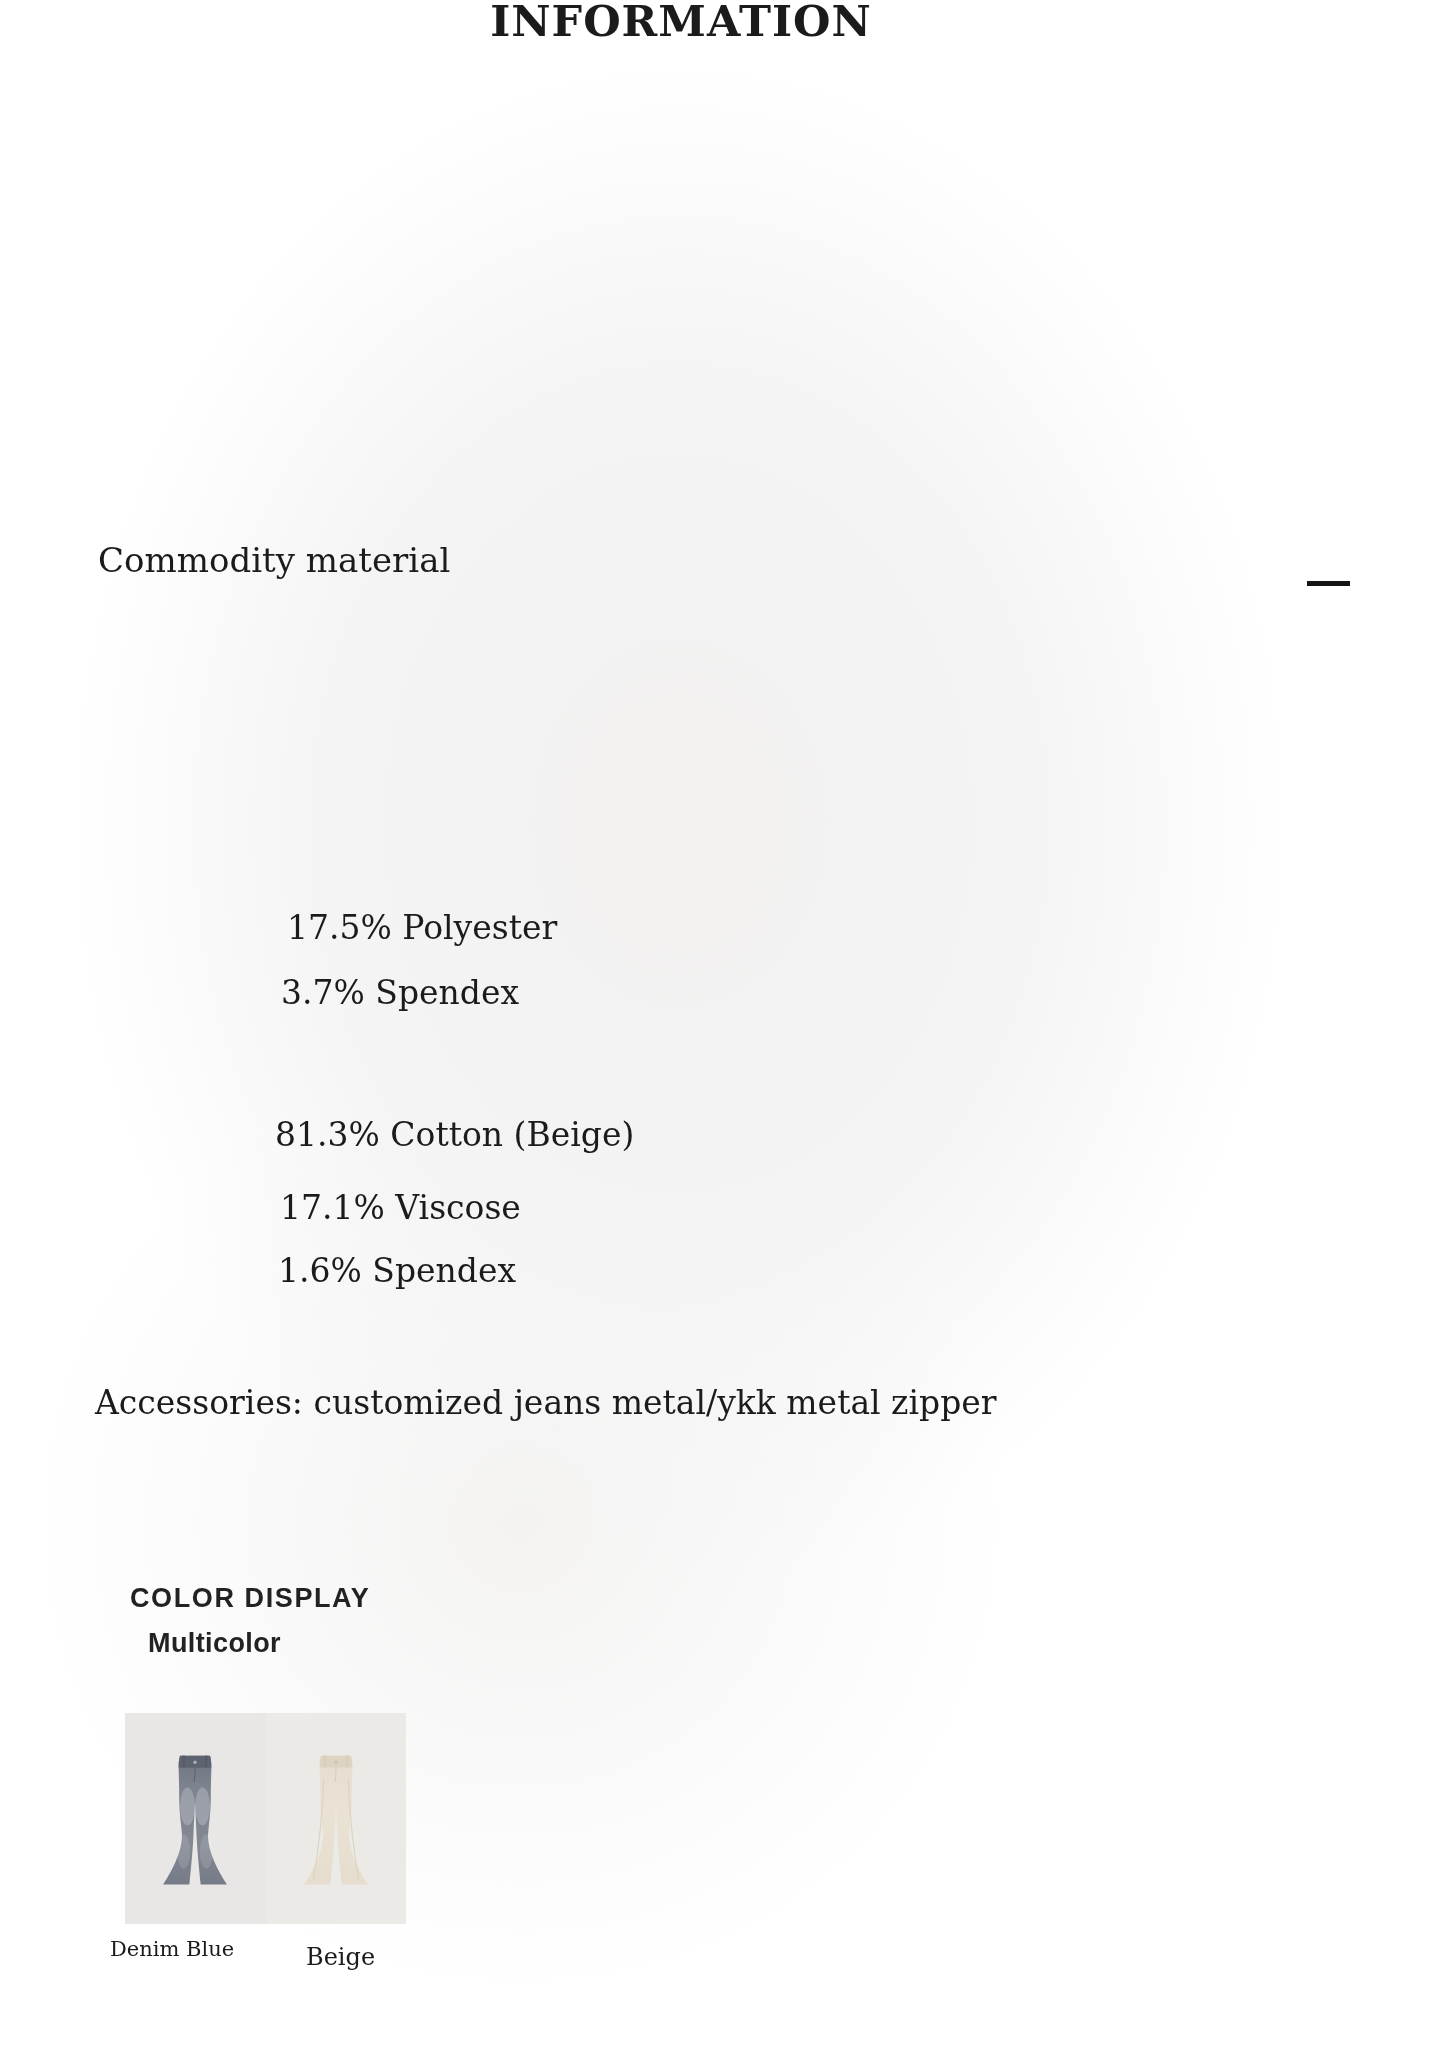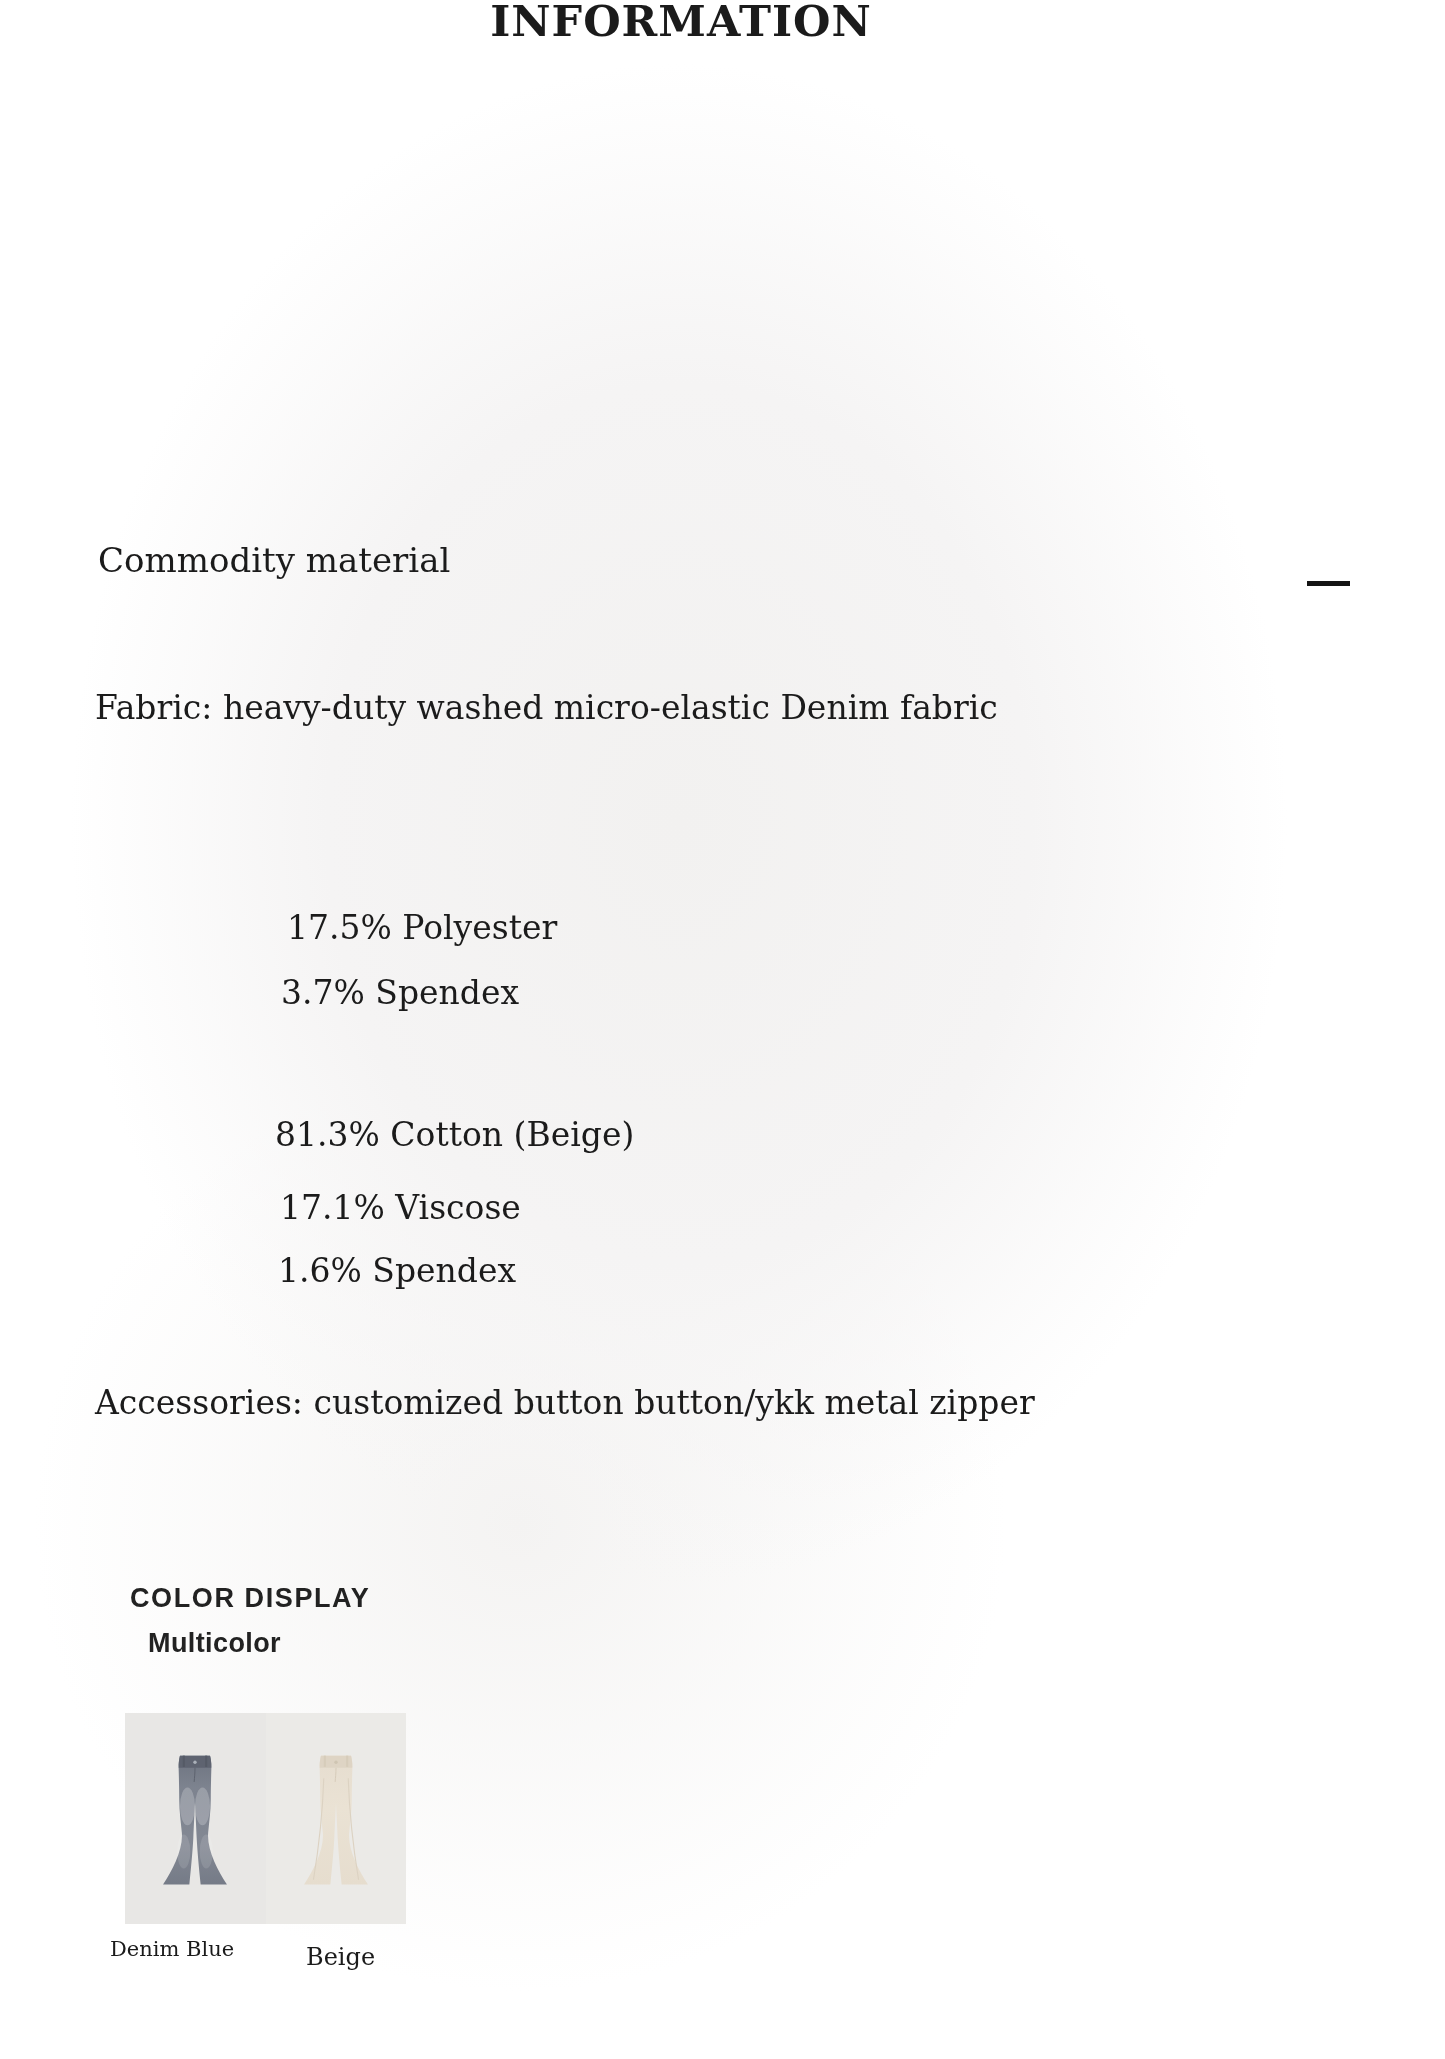--- a/index.html
+++ b/index.html
@@ -61,30 +61,29 @@
 <body>
 
 <div class="canvas">
 
   <div class="abs page-title">INFORMATION</div>
 
   <div class="abs section-heading">Commodity material</div>
 
   <button class="abs collapse-dash" style="background:#141414;" aria-label="collapse section"></button>
 
-  <div class="abs body-line fabric-line">Fabric: heavy-duty washed micro-elastic Denim fabric</div>
 
   <div class="abs body-line material-line-2">17.5% Polyester</div>
   <div class="abs body-line material-line-3">3.7% Spendex</div>
 
   <div class="abs body-line material-line-4">81.3% Cotton (Beige)</div>
   <div class="abs body-line material-line-5">17.1% Viscose</div>
   <div class="abs body-line material-line-6">1.6% Spendex</div>
 
-  <div class="abs body-line accessories-line">Accessories: customized button button/ykk metal zipper</div>
+  <div class="abs body-line accessories-line">Accessories: customized jeans metal/ykk metal zipper</div>
 
   <div class="abs sans-heading color-display-heading">COLOR DISPLAY</div>
   <div class="abs sans-heading multicolor-subheading">Multicolor</div>
 
   <div class="photo-tile">
     <div class="photo-half left">
       <svg class="jeans-svg" viewBox="0 0 100 150">
         <defs>
           <linearGradient id="denimBody" x1="0" y1="0" x2="0" y2="1">
             <stop offset="0" stop-color="#6d7380"></stop>

